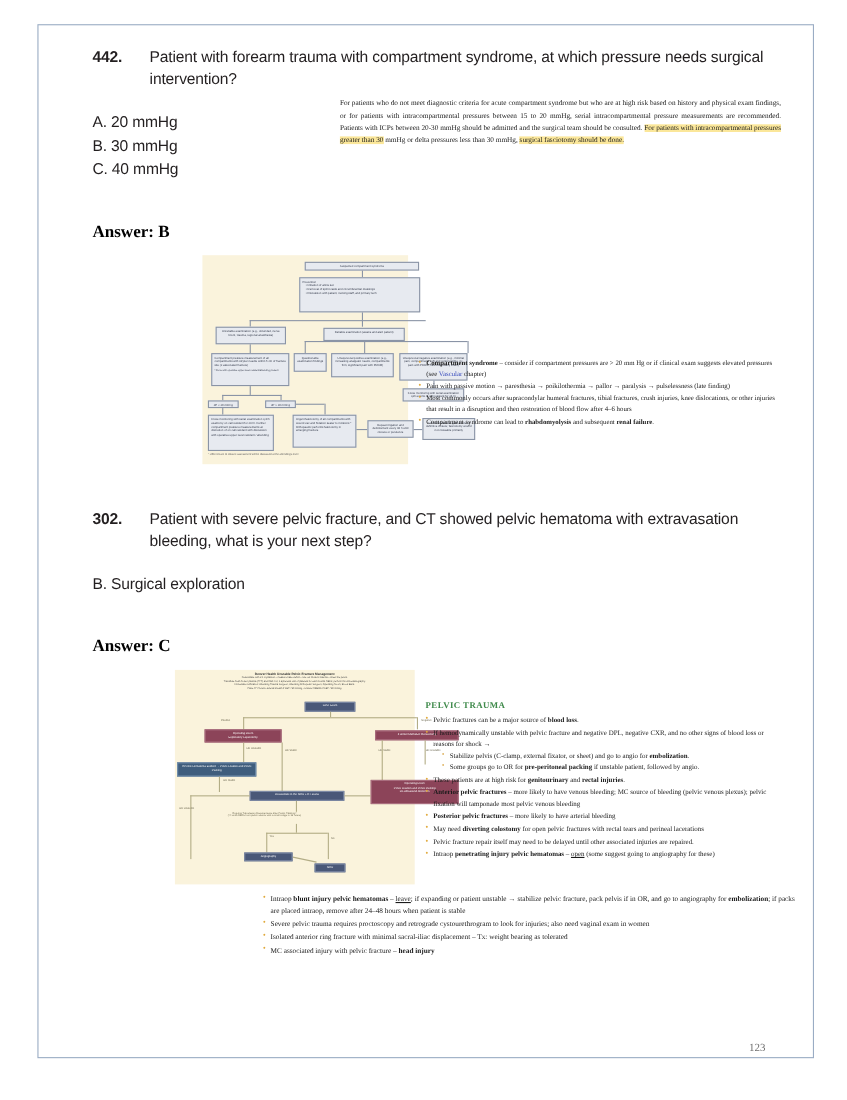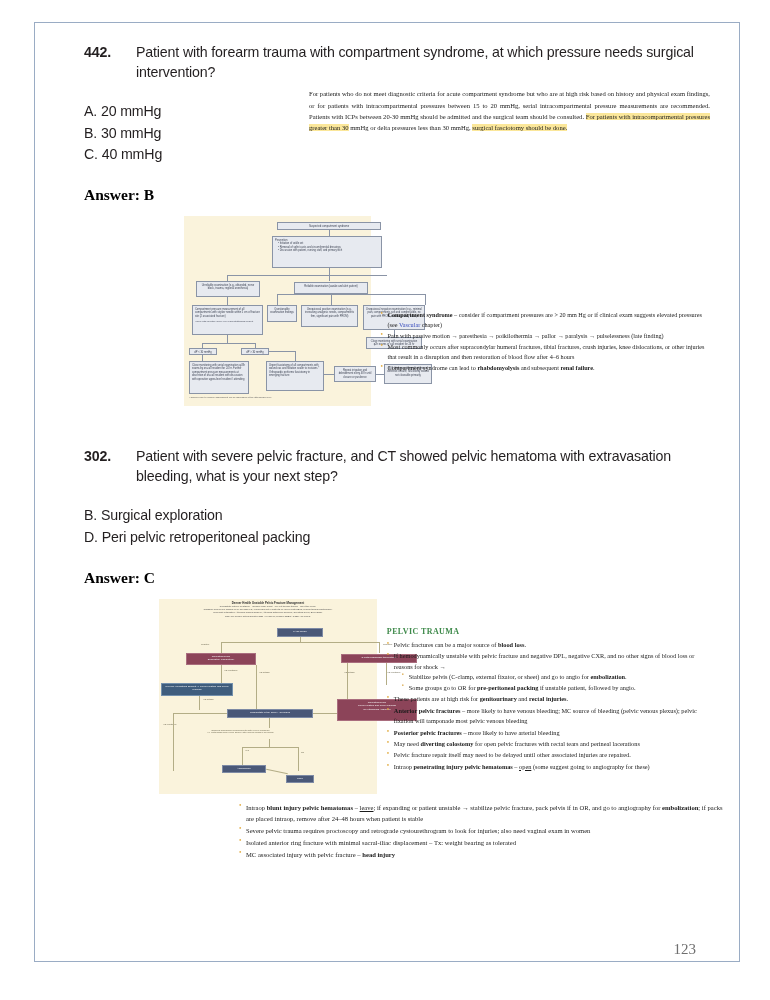--- a/index.html
+++ b/index.html
@@ -56,21 +56,21 @@
   }
   .choices {
     margin-top: 19px;
     font-size: 14.2px;
     color: #231f20;
     line-height: 1.52;
     letter-spacing: -0.15px;
   }
   .choice { white-space: nowrap; }
   .answer {
-    margin-top: 20px;
+    margin-top: 36px;
     font-family: "Liberation Serif", serif;
     font-weight: bold;
     font-size: 15.5px;
     color: #000000;
   }
 
   
   .split {
     display: flex;
     align-items: flex-start;
@@ -217,21 +217,21 @@
     font-size: 6.6px;
     line-height: 1.68;
     color: #1b1b1b;
   }
 
   .pagenum {
     position: absolute;
     right: 74px;
     bottom: 42px;
     font-family: "Liberation Serif", serif;
-    font-size: 15px;
+    font-size: 10px;
     color: #6f6f6f;
   }
 </style>
 </head>
 <body>
 
 <div id="page">
   <div class="page-border"></div>
 
   <div class="content">
@@ -336,21 +336,20 @@
     </div>
 
     <div class="qblock" style="margin-top:40px;">
       <div class="qhead">
         <div class="qnum">302.</div>
         <div class="qtext">Patient with severe pelvic fracture, and CT showed pelvic hematoma with extravasation bleeding, what is your next step?</div>
       </div>
 
       <div class="choices">
         <div class="choice">B. Surgical exploration</div>
-        <div class="choice">D. Peri pelvic retroperitoneal packing</div>
       </div>
 
       <div class="answer">Answer: C</div>
     </div>
 
     <div class="figrow">
 
       <div class="flow flow2">
         <div class="f2title">Denver Health Unstable Pelvic Fracture Management</div>
         <div class="f2sub" style="white-space:pre-line;">Resuscitate with 2:1 crystalloid – measure base deficit – rule out thoracic trauma – sheet the pelvis.

